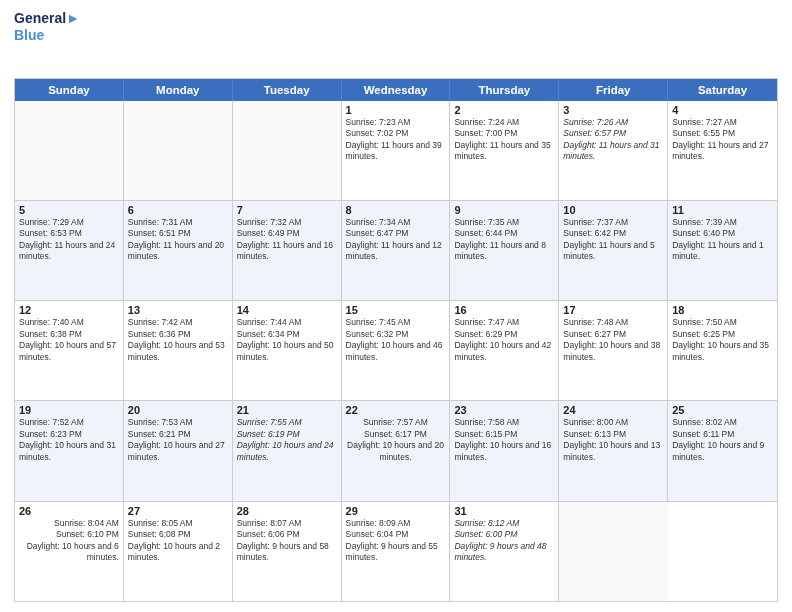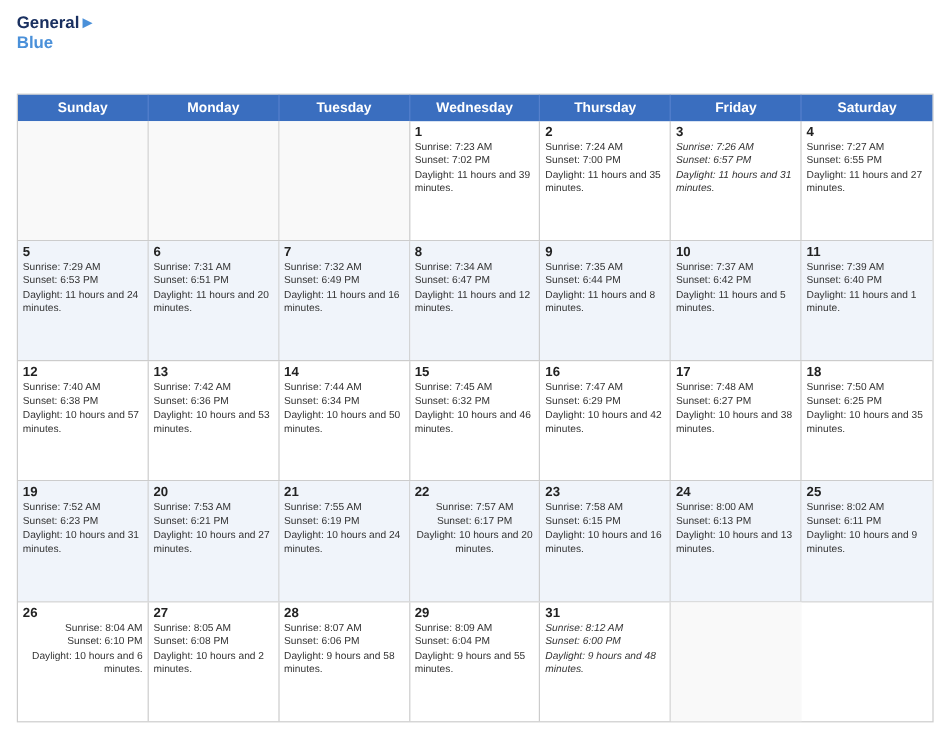--- a/index.html
+++ b/index.html
@@ -251,21 +251,21 @@
 Daylight: 10 hours and 31 minutes.</div>
           </div>
           <div class="day-cell">
             <div class="day-num">20</div>
             <div class="day-info" style="white-space: pre-line;">Sunrise: 7:53 AM
 Sunset: 6:21 PM
 Daylight: 10 hours and 27 minutes.</div>
           </div>
           <div class="day-cell">
             <div class="day-num">21</div>
-            <div class="day-info" style="white-space: pre-line;">Sunrise: 7:55 AM
+            <div class="day-info" style="white-space: pre-line; font-style: italic;">Sunrise: 7:55 AM
 Sunset: 6:19 PM
 Daylight: 10 hours and 24 minutes.</div>
           </div>
           <div class="day-cell">
             <div class="day-num">22</div>
             <div class="day-info" style="white-space: pre-line; text-align: center;">Sunrise: 7:57 AM
 Sunset: 6:17 PM
 Daylight: 10 hours and 20 minutes.</div>
           </div>
           <div class="day-cell">

